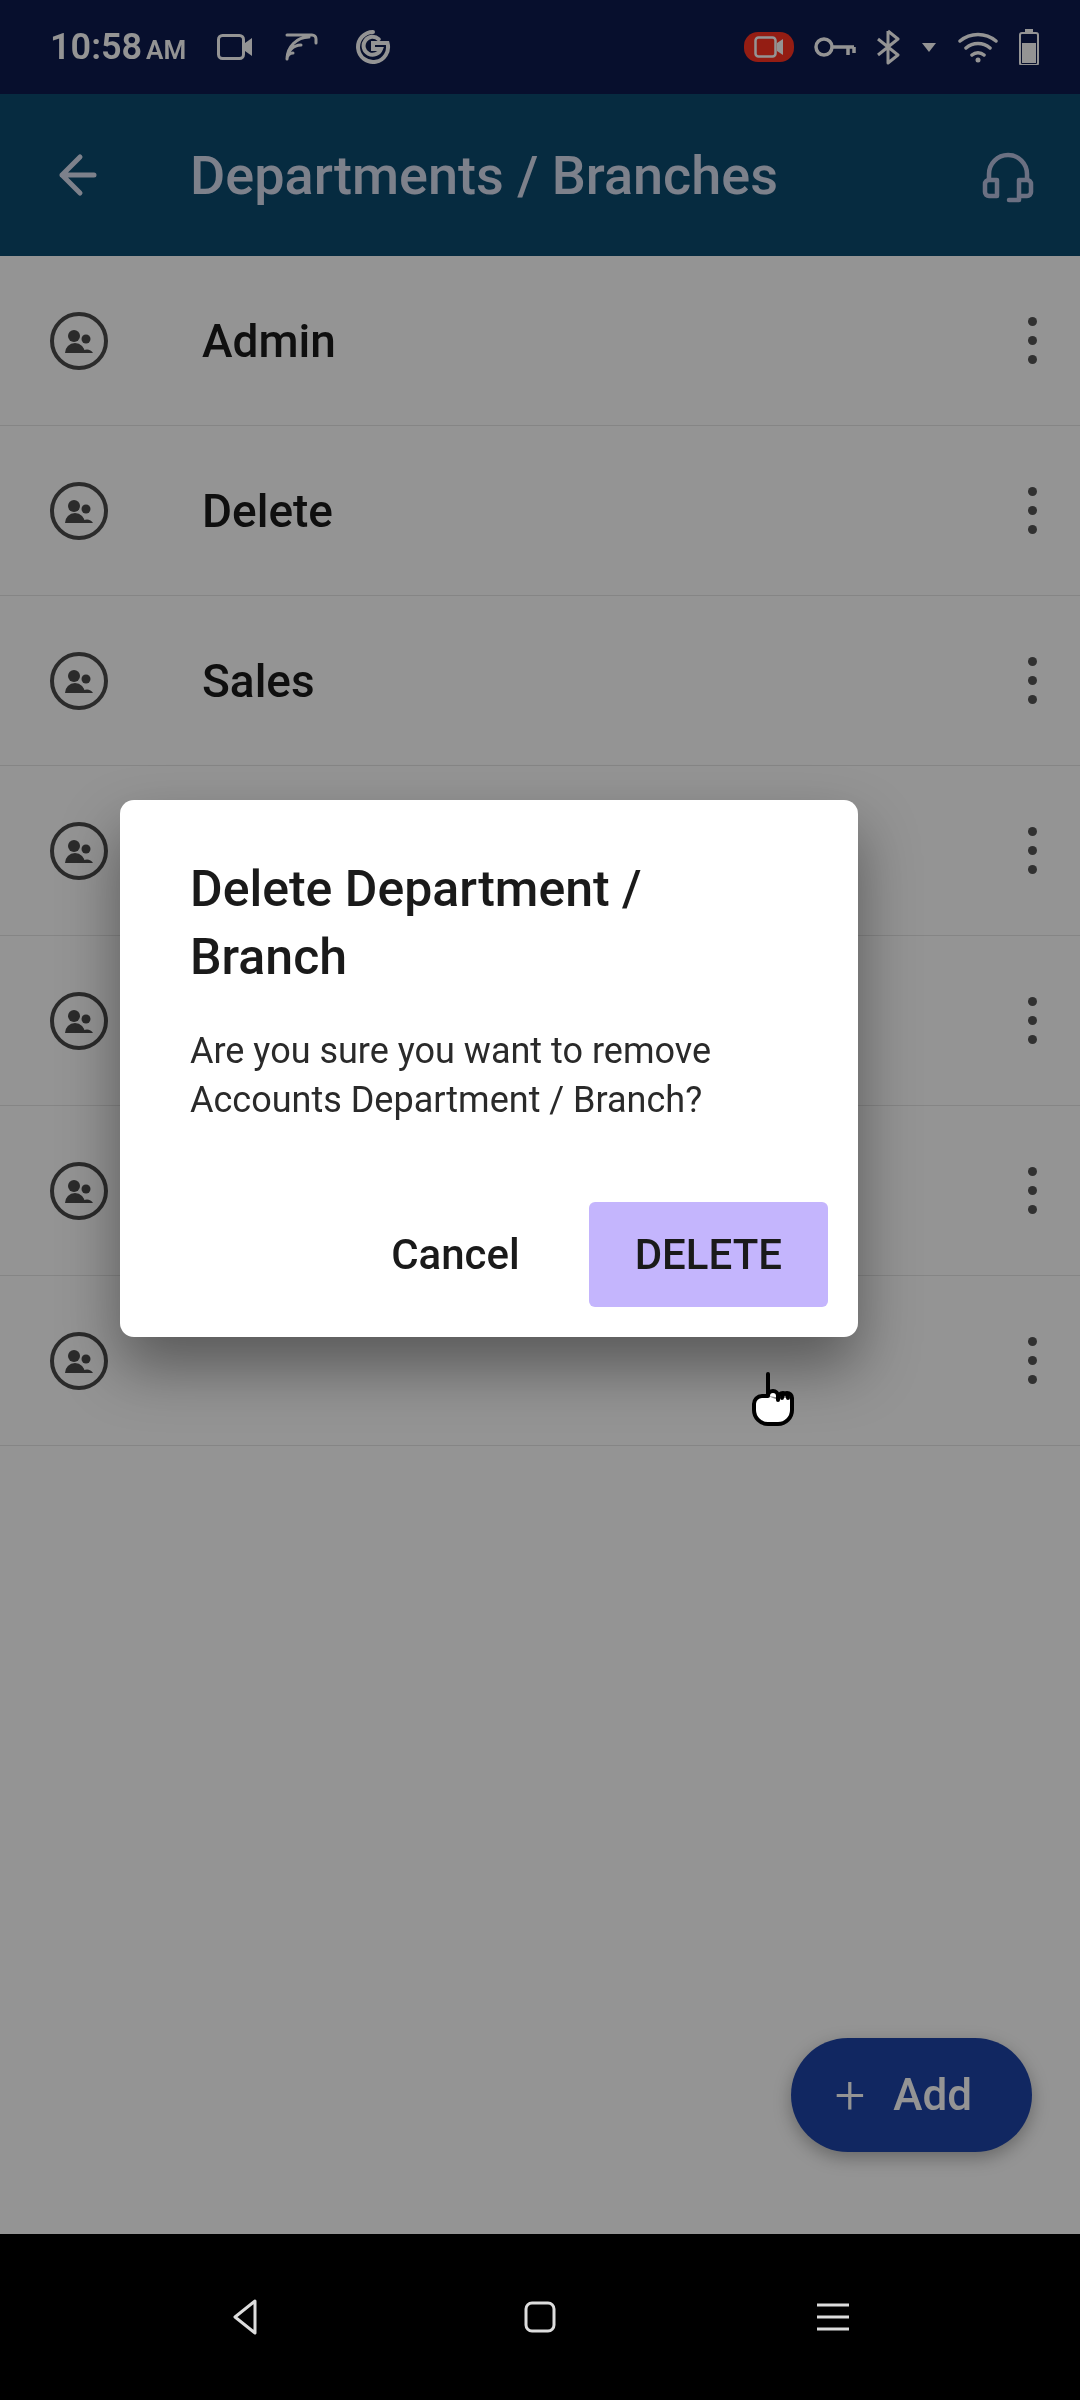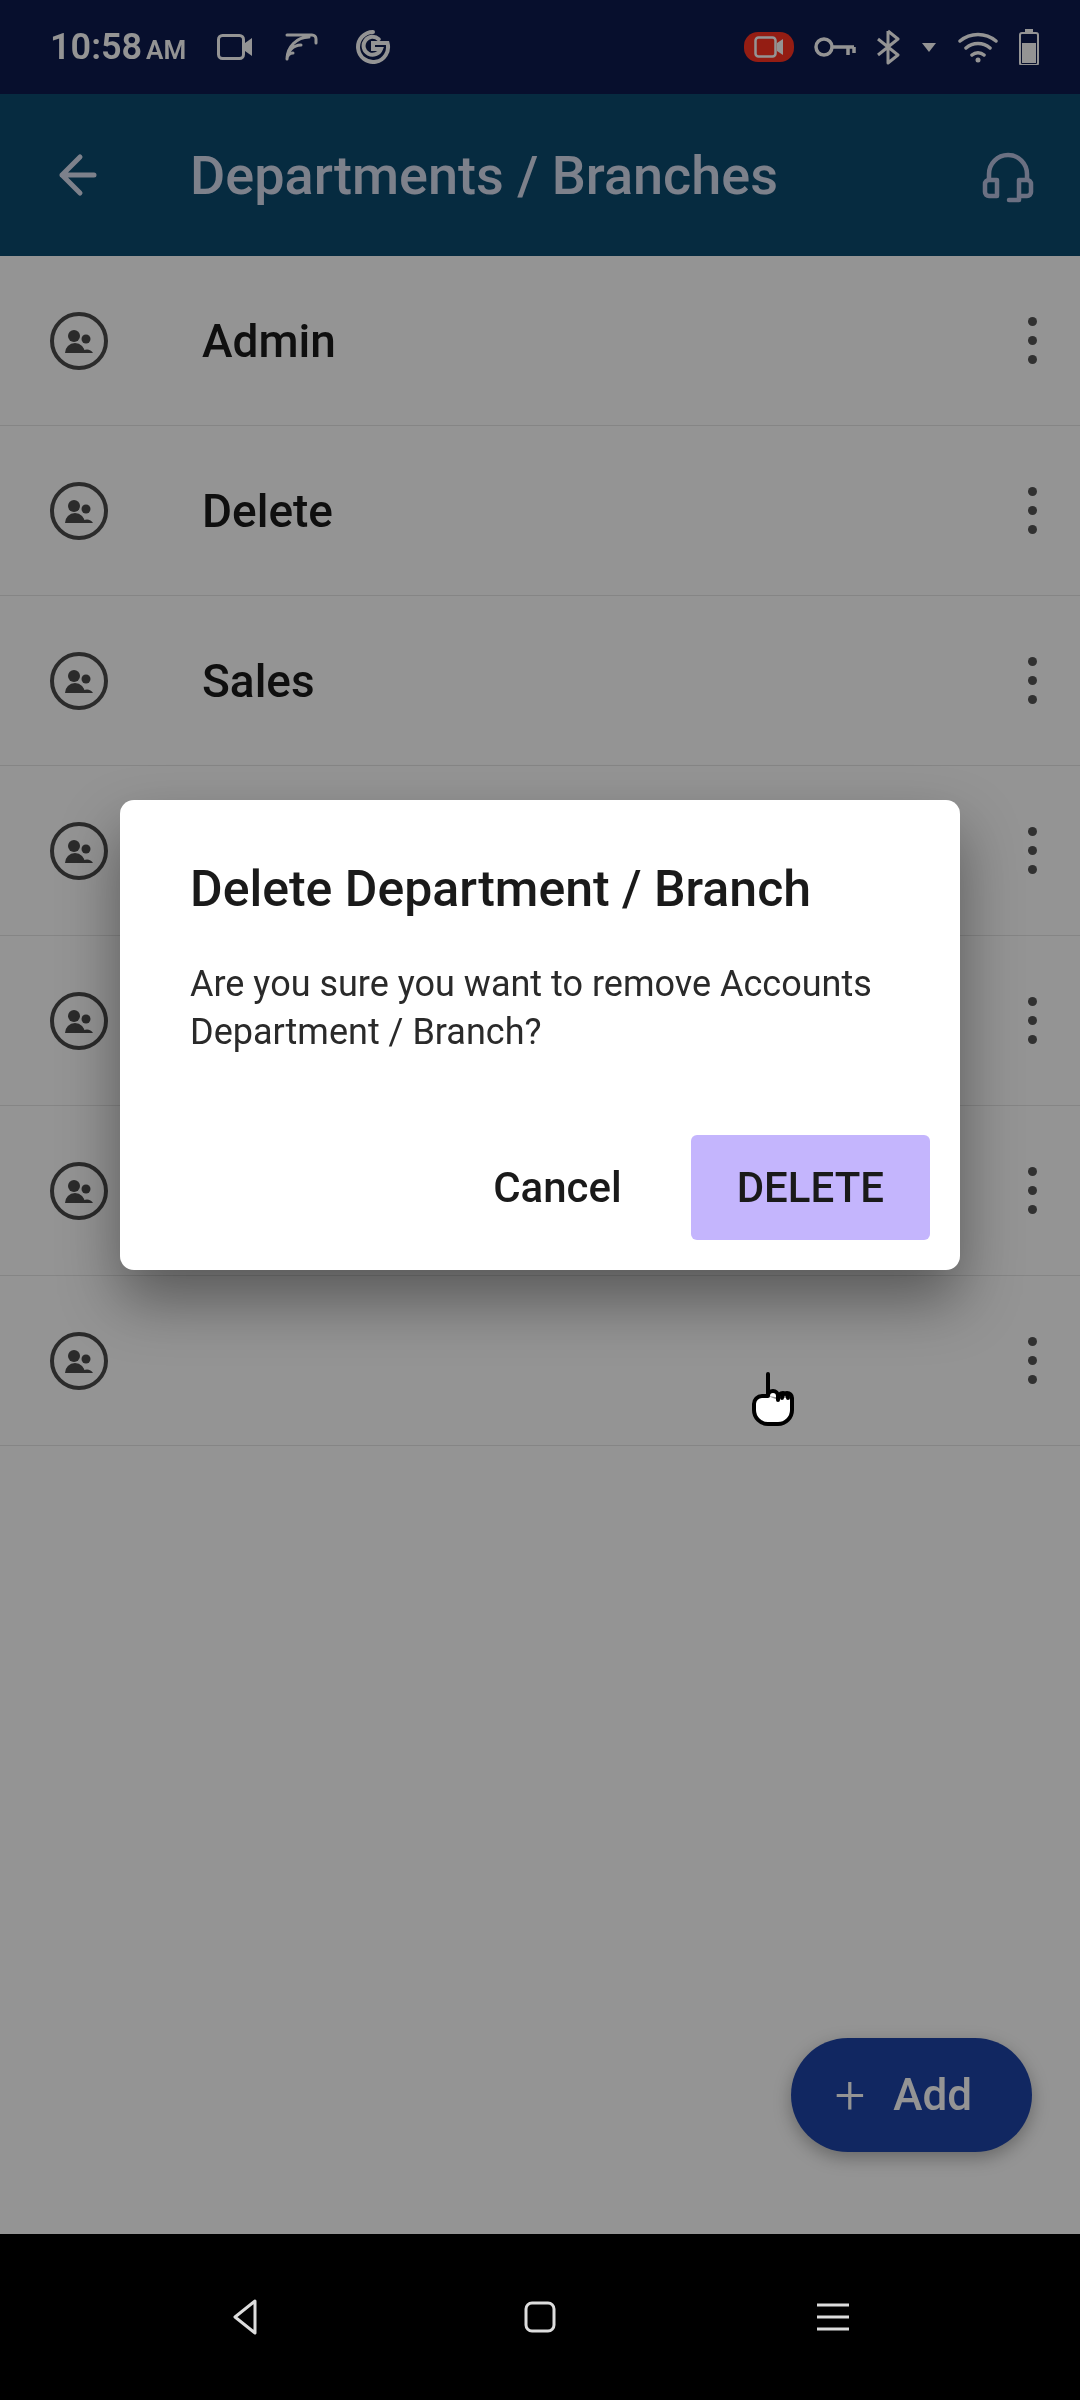--- a/index.html
+++ b/index.html
@@ -167,21 +167,21 @@
     position: absolute;
     top: 0; left:0; right:0;
     height: 2234px; 
     background: rgba(0,0,0,0.42);
   }
   
   .dialog {
     position: absolute;
     left: 120px;
     top: 800px;
-    width: 840px;
+    width: 738px;
     background: #fff;
     border-radius: 14px;
     box-shadow: 0 30px 60px rgba(0,0,0,0.4);
     padding: 56px 0 30px 0;
   }
   .dialog-title {
     font-size: 50px;
     font-weight: 500;
     color: #1a1a1a;
     padding: 0 70px;

